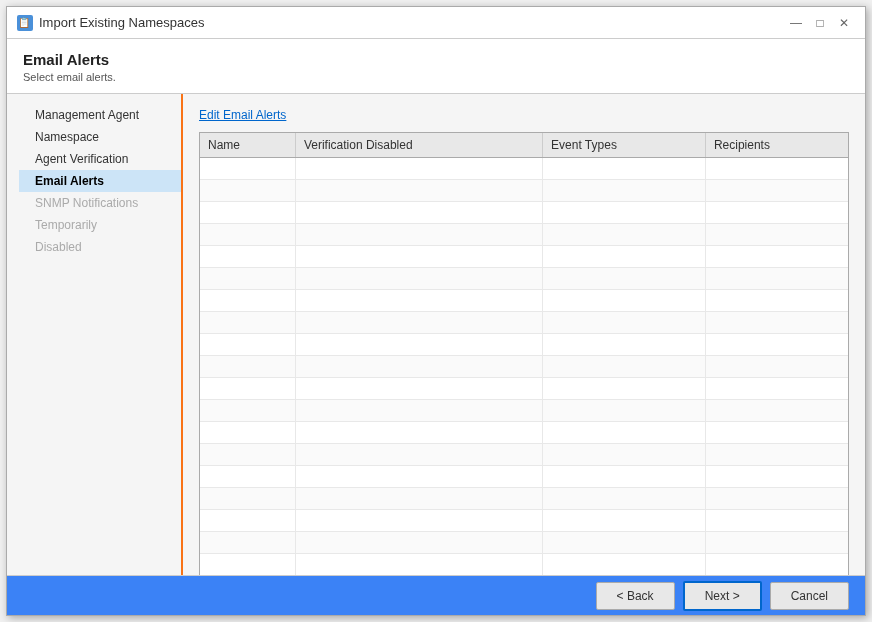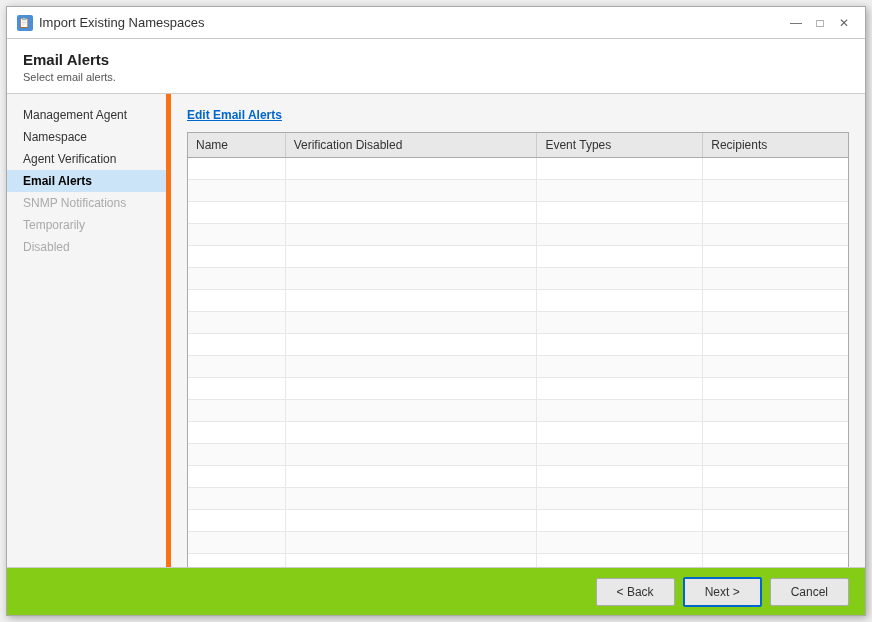--- a/index.html
+++ b/index.html
@@ -87,23 +87,24 @@
 
     .content-area {
       display: flex;
       flex: 1;
       overflow: hidden;
     }
 
     .sidebar {
       width: 164px;
       background: #f5f5f5;
-      border-right: 5px solid #f97316;
+      border-right: 2px solid #f97316;
       padding: 10px 0;
       flex-shrink: 0;
+      margin-left: 12px;
     }
     .sidebar-item {
       padding: 4px 16px;
       font-size: 12px;
       cursor: pointer;
       color: #333;
     }
     .sidebar-item.active {
       background: #cce4f7;
       font-weight: 600;
@@ -121,21 +122,20 @@
       flex-direction: column;
       gap: 10px;
       background: #f5f5f5;
     }
 
     .edit-link {
       color: #0066cc;
       text-decoration: underline;
       cursor: pointer;
       font-size: 12px;
-      font-weight: bold;
     }
 
     .table-and-buttons {
       display: flex;
       gap: 10px;
       flex: 1;
     }
 
     .table-container {
       flex: 1;
@@ -184,28 +184,28 @@
       background: #e8e8e8;
       border: 1px solid #aaa;
       cursor: pointer;
       text-align: center;
       color: #333;
       border-radius: 2px;
     }
     .action-btn:disabled { color: #aaa; cursor: default; }
 
     .footer {
-      background: #84cc16;
+      background: #3b82f6;
       border-top: 1px solid #ccc;
       padding: 10px 16px;
       display: flex;
       justify-content: flex-end;
       gap: 8px;
       align-items: center;
-      height: 48px;
+      height: 40px;
     }
     .footer-btn {
       padding: 6px 20px;
       font-size: 12px;
       border: 1px solid #aaa;
       cursor: pointer;
       background: #e8e8e8;
       border-radius: 2px;
       color: #333;
     }

